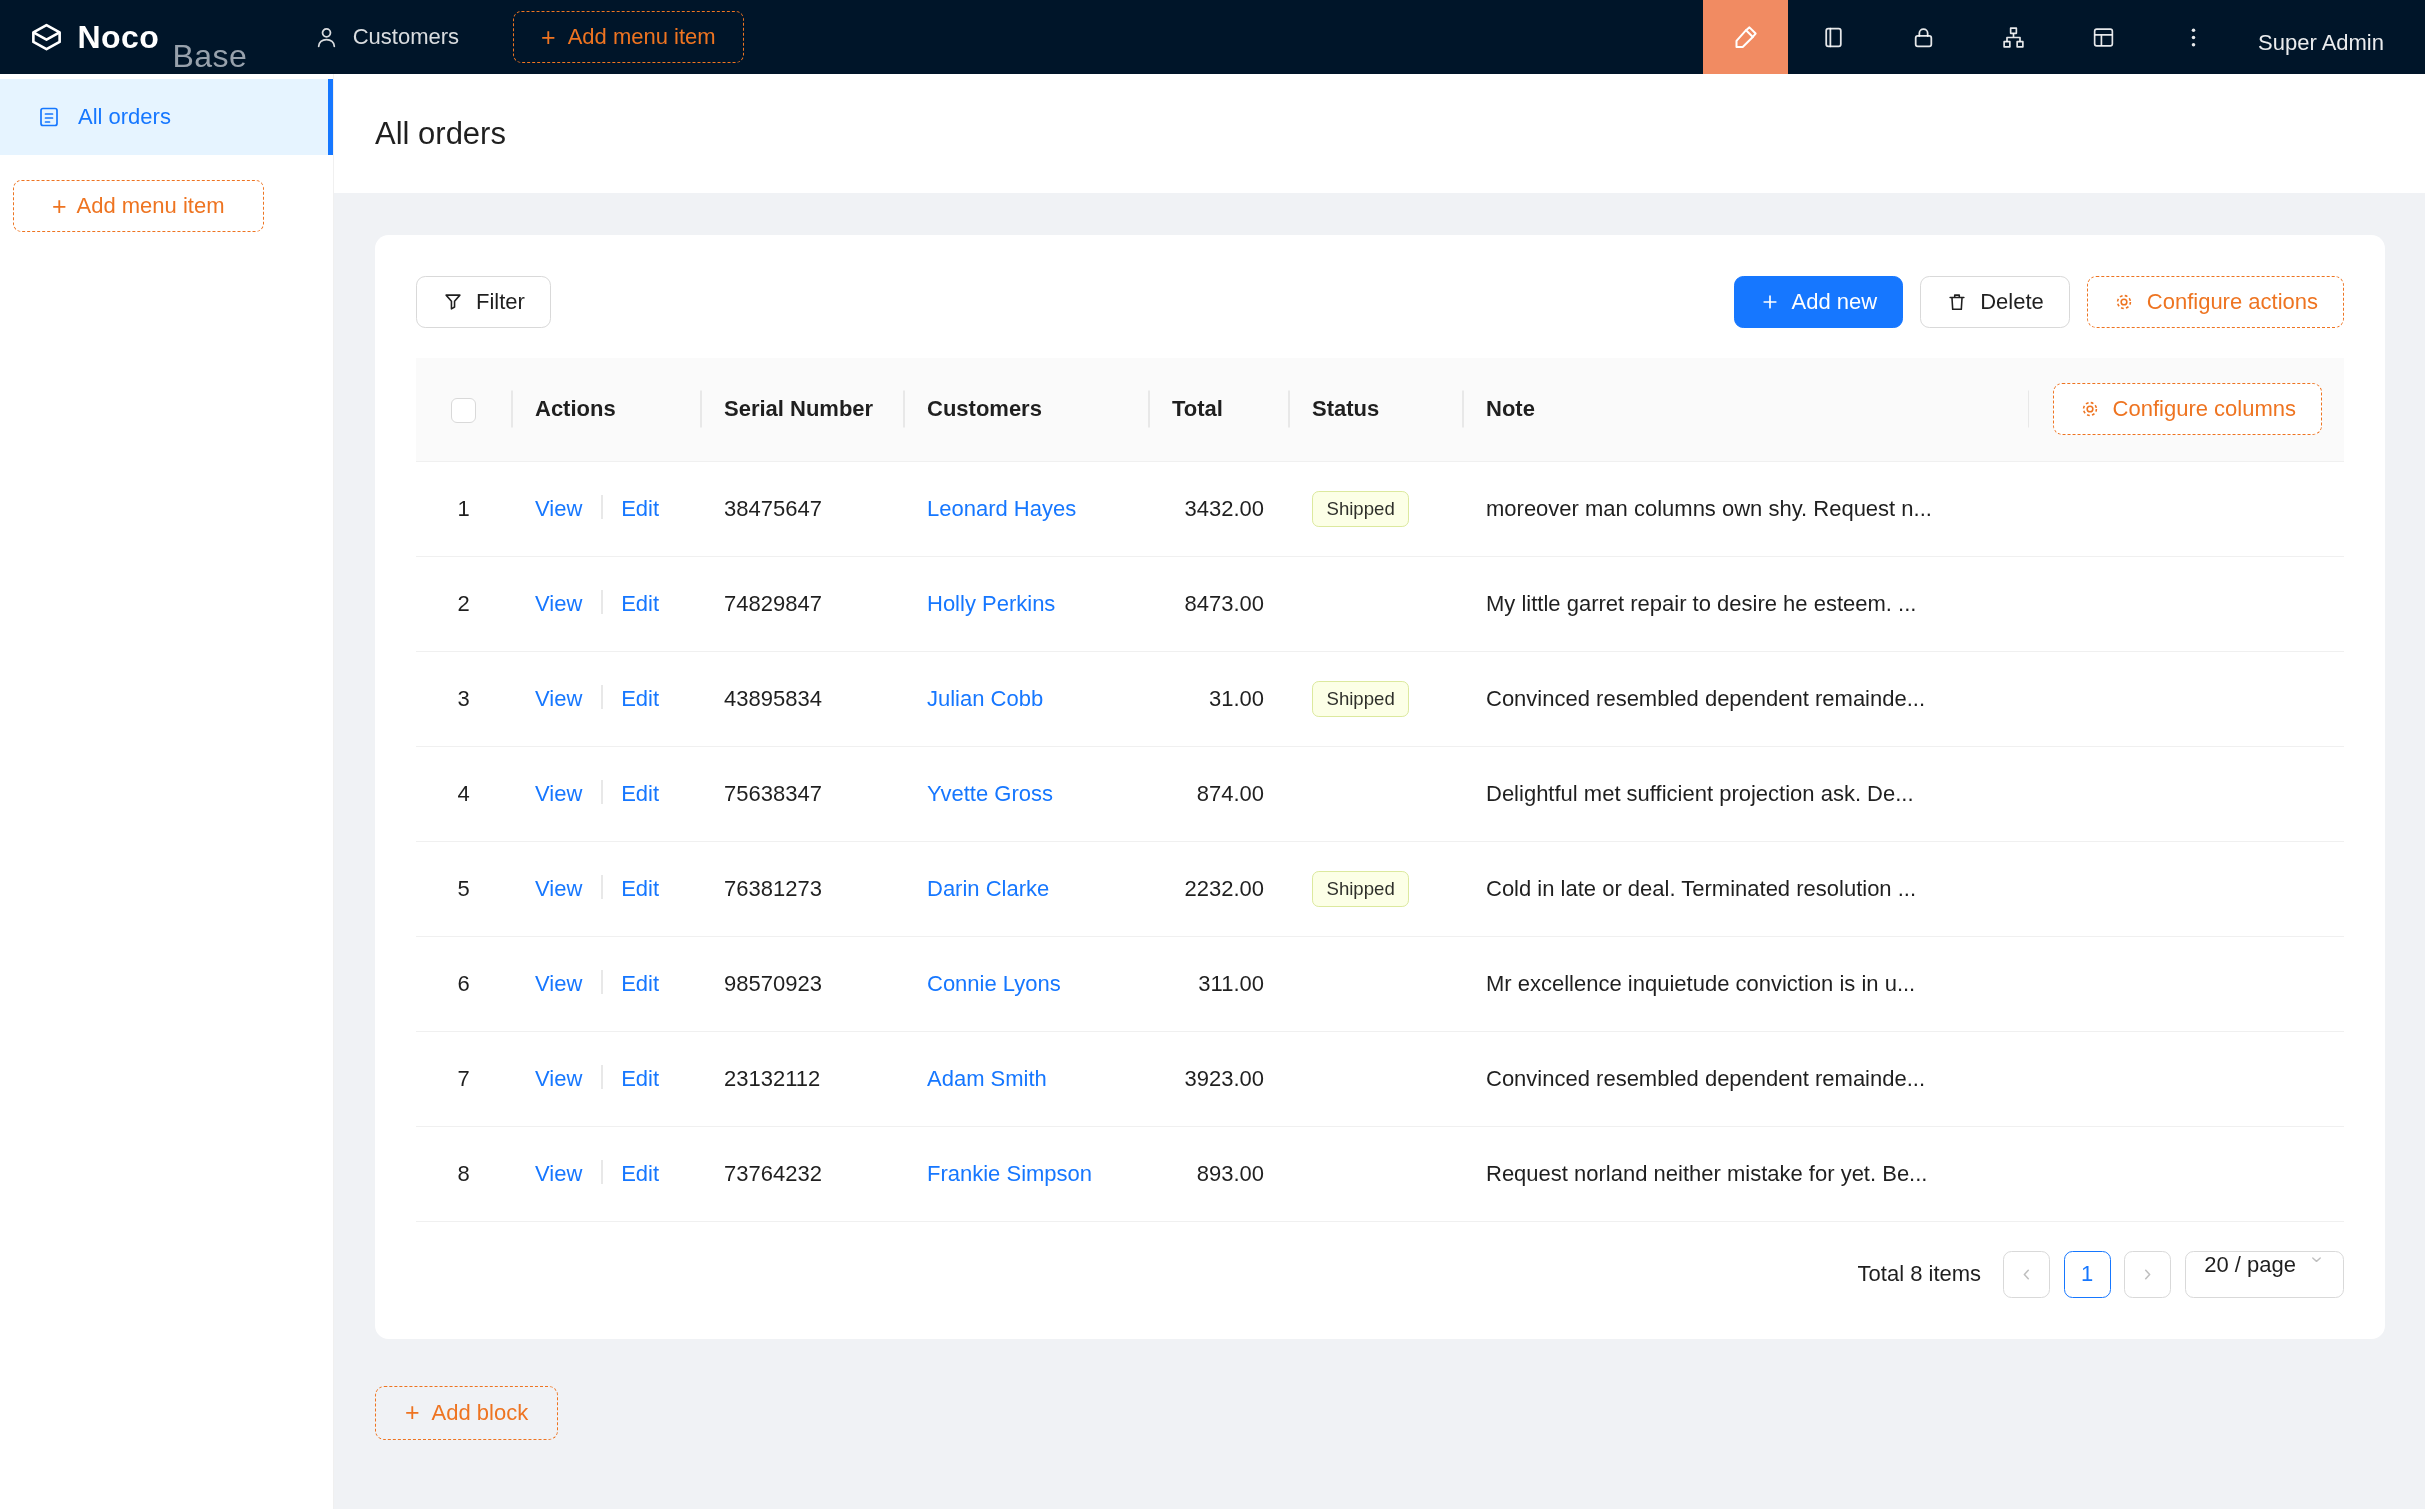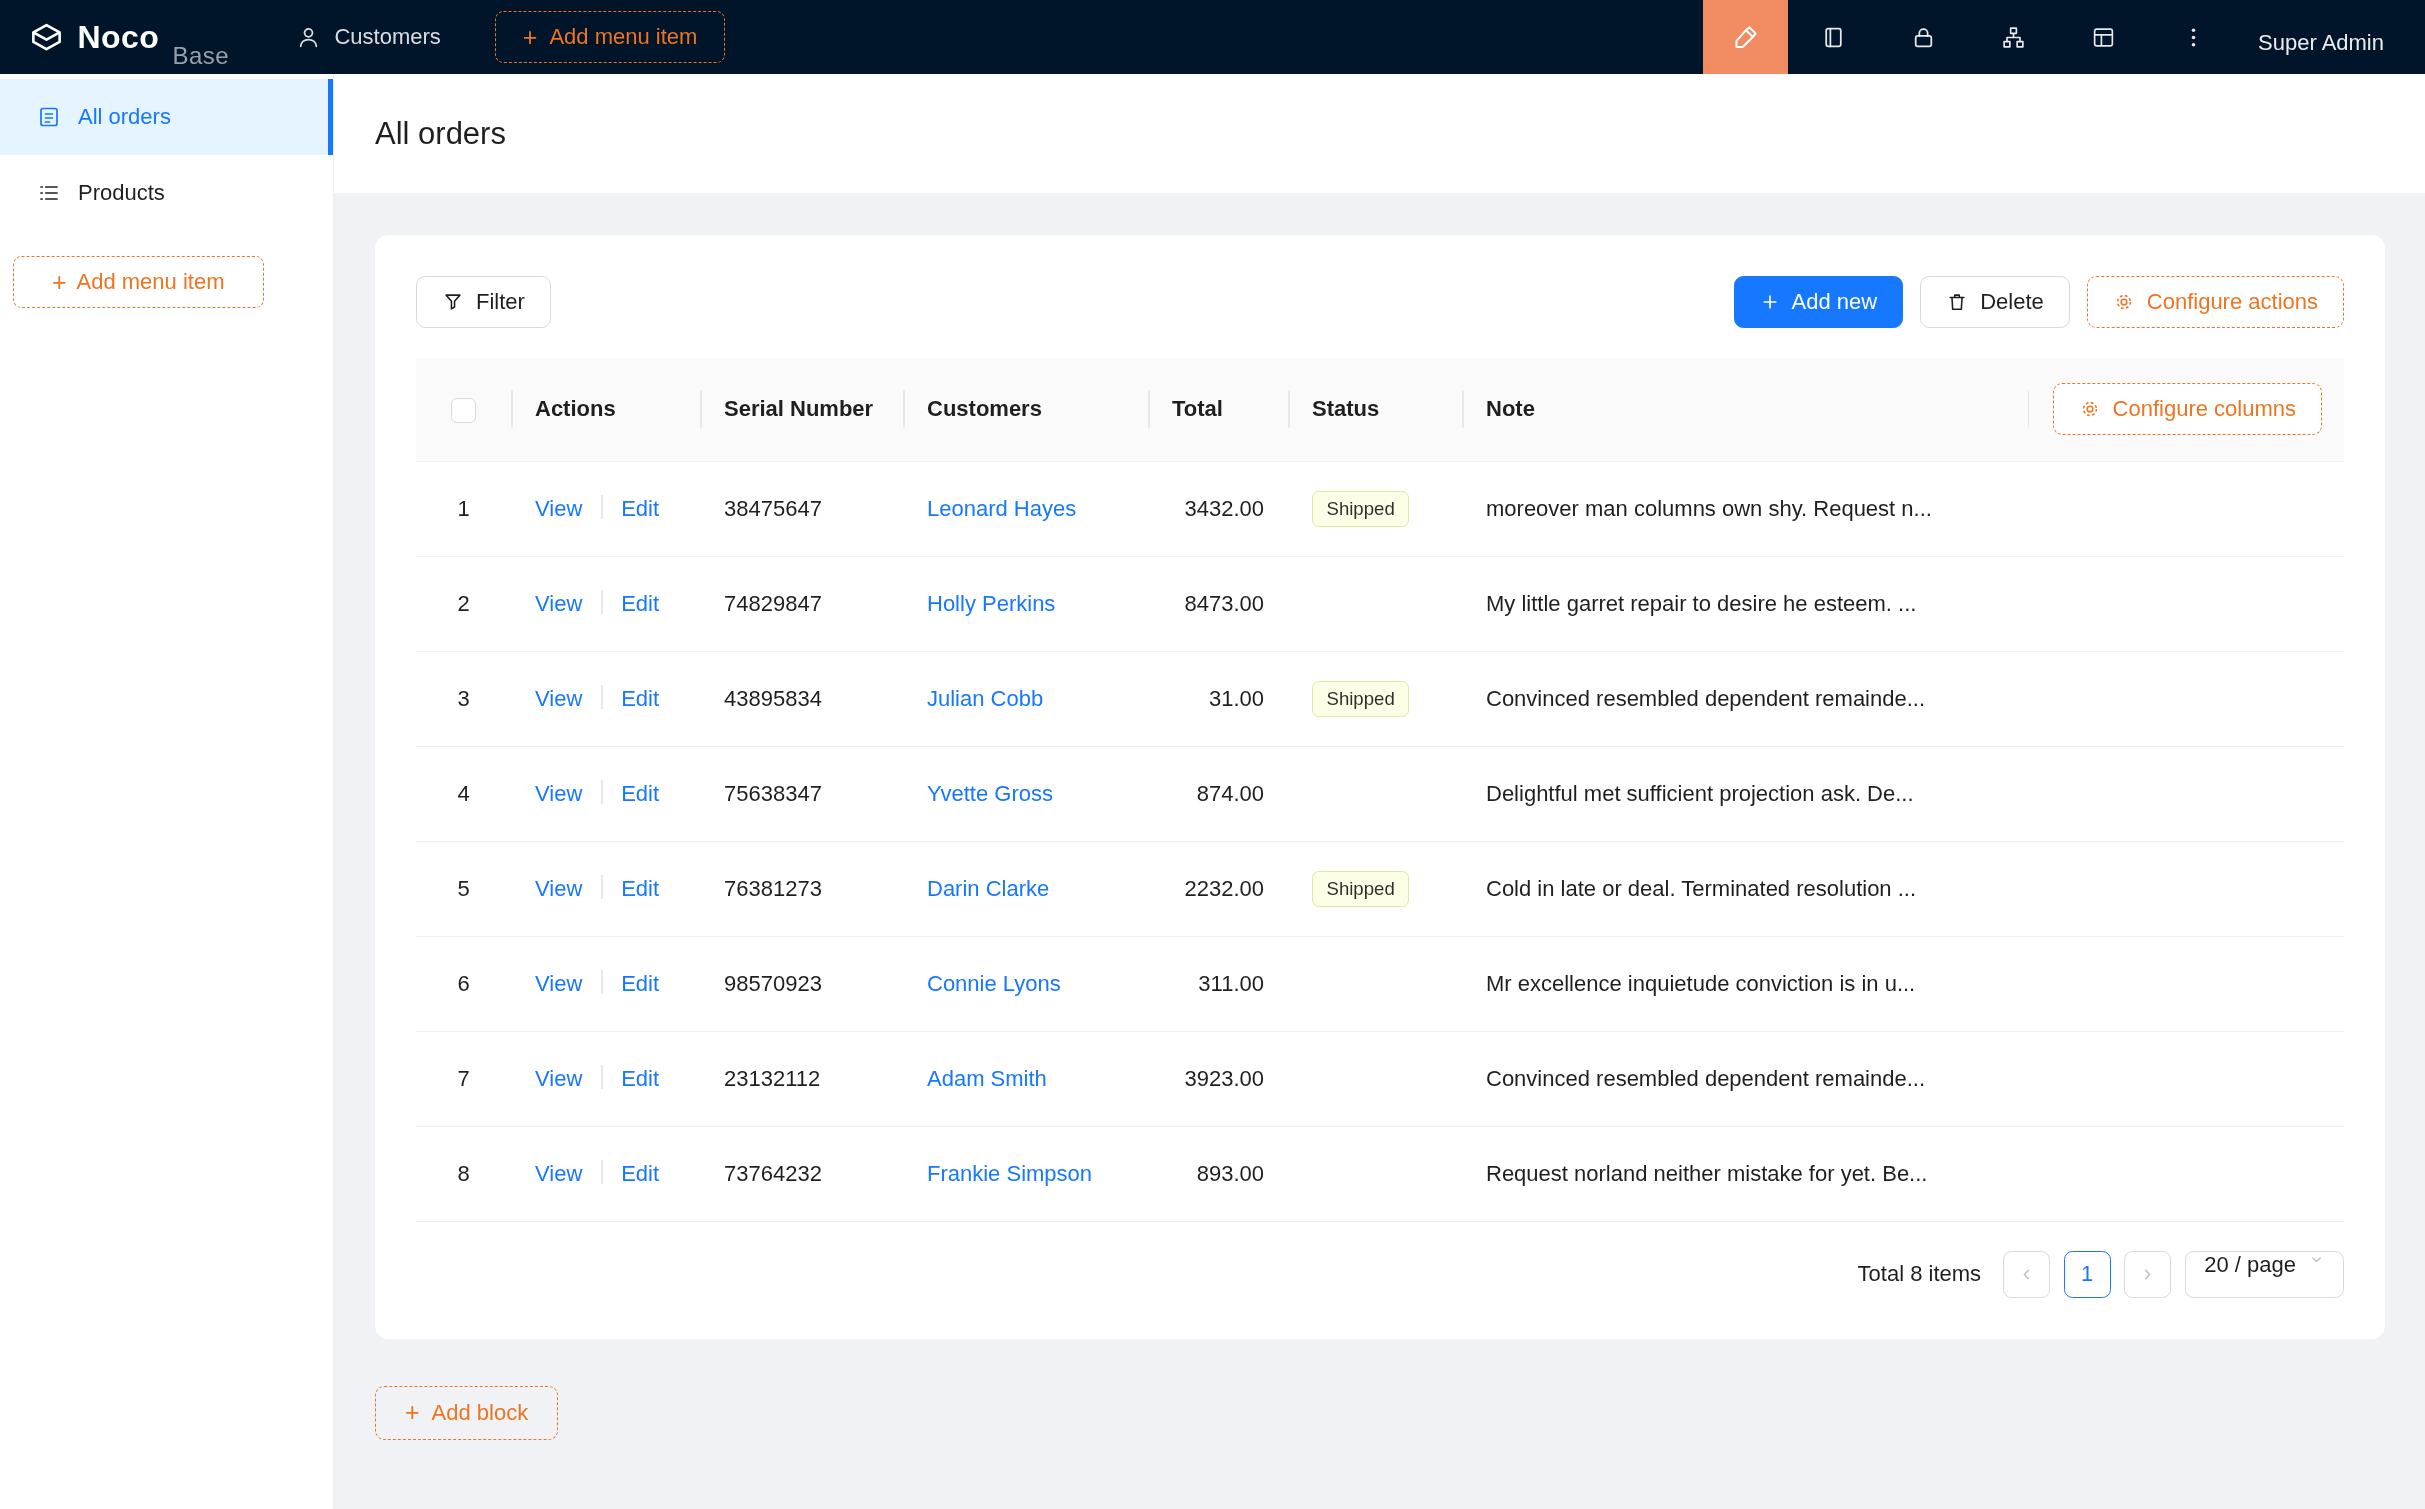--- a/index.html
+++ b/index.html
@@ -15,21 +15,21 @@
 
   
   .hdr {
     flex: 0 0 74px; height: 74px;
     background: #001529;
     display: flex; align-items: stretch;
     color: rgba(255,255,255,0.85);
   }
   .logo { display: flex; align-items: center; gap: 13.5px; padding: 0 35px 0 29px; cursor: pointer; }
   .logo-noco { font-size: 32px; font-weight: 700; color: #fff; letter-spacing: 0.4px; }
-  .logo-base { font-size: 24px; font-weight: 400; color: #97A1AC; letter-spacing: 0.4px; margin-top: 38px; }
+  .logo-base { font-size: 32px; font-weight: 400; color: #97A1AC; letter-spacing: 0.4px; margin-top: 38px; }
   .nav-tabs { display: flex; align-items: stretch; }
   .nav-tab {
     display: flex; align-items: center; gap: 13.5px;
     padding: 0 32px; cursor: pointer; color: rgba(255,255,255,0.85);
   }
   .nav-tab.active { background: rgba(255,255,255,0.12); color: #fff; }
   .hdr-add {
     margin: 11px 0 11px 22px;
     display: flex; align-items: center; gap: 12px;
     padding: 0 27px;
@@ -220,26 +220,20 @@
 
   <div class="shell">
 
     <aside class="sidebar">
       <div class="side-item active">
         <svg class="ic" width="24" height="24" viewBox="0 0 24 24" fill="none" stroke="currentColor" stroke-width="1.7" stroke-linecap="round" stroke-linejoin="round">
           <rect x="4" y="3.5" width="16" height="17" rx="2"></rect>
             <path d="M8.5 9h7M8.5 13h7M8.5 17h4"></path>
         </svg>
         <span>All orders</span>
-      </div>
-      <div class="side-item">
-        <svg class="ic" width="24" height="24" viewBox="0 0 24 24" fill="none" stroke="currentColor" stroke-width="1.7" stroke-linecap="round" stroke-linejoin="round">
-          <path d="M4 6h1.2M4 12h1.2M4 18h1.2M8.8 6H20M8.8 12H20M8.8 18H20"></path>
-        </svg>
-        <span>Products</span>
       </div>
       <button class="side-add">
         <span class="plus-glyph">+</span>
         <span>Add menu item</span>
       </button>
     </aside>
 
     <main class="main">
       <div class="page-header">
         <h1 class="page-title">All orders</h1>

